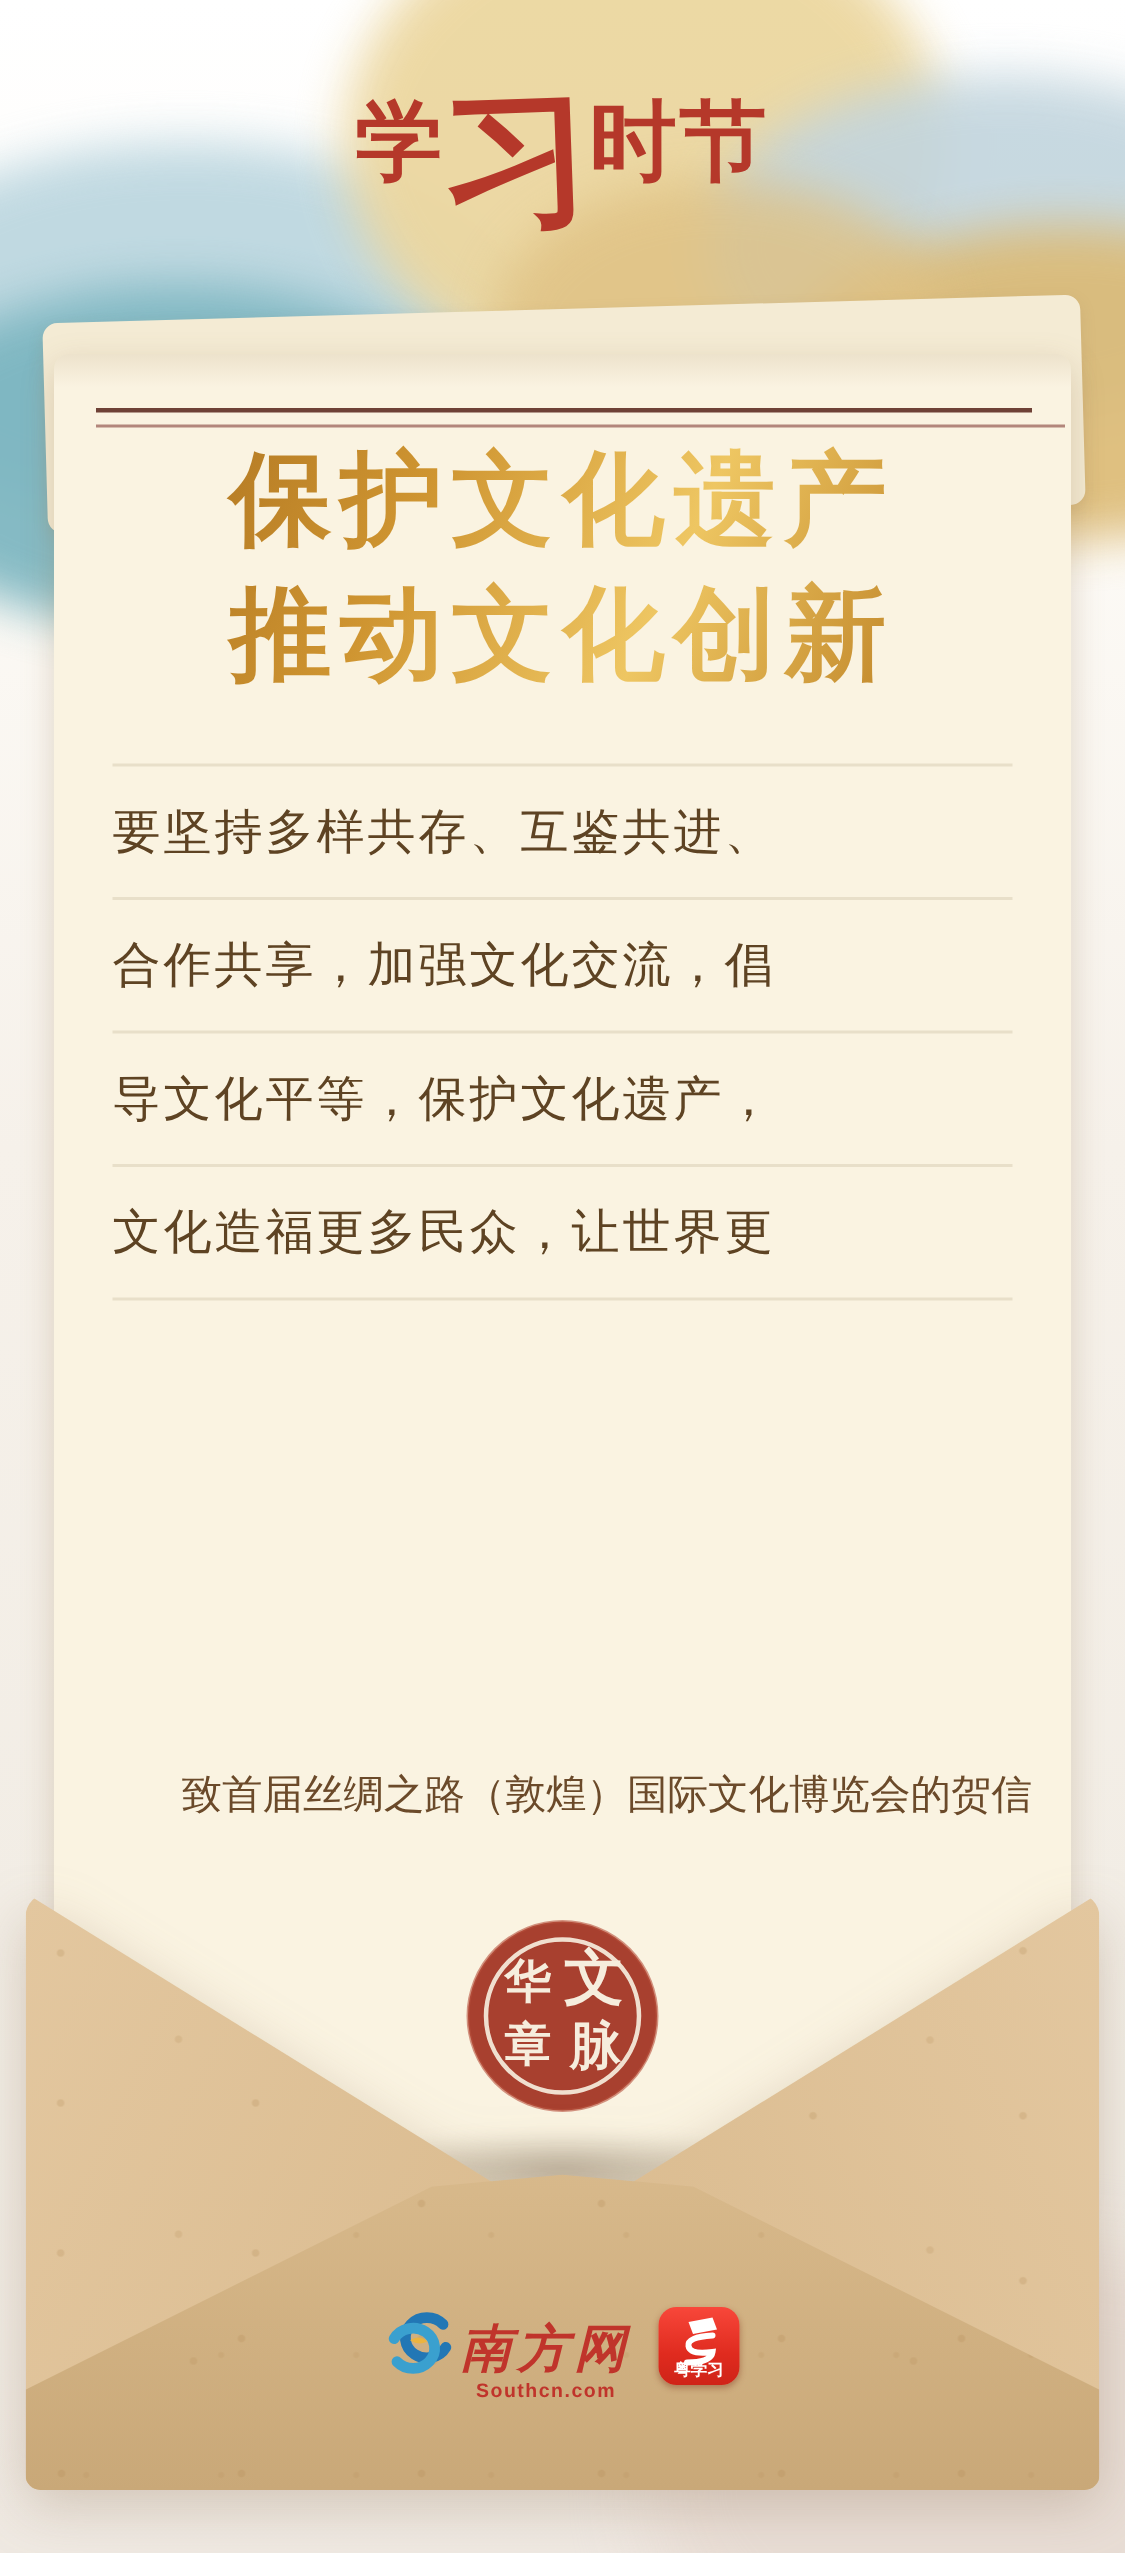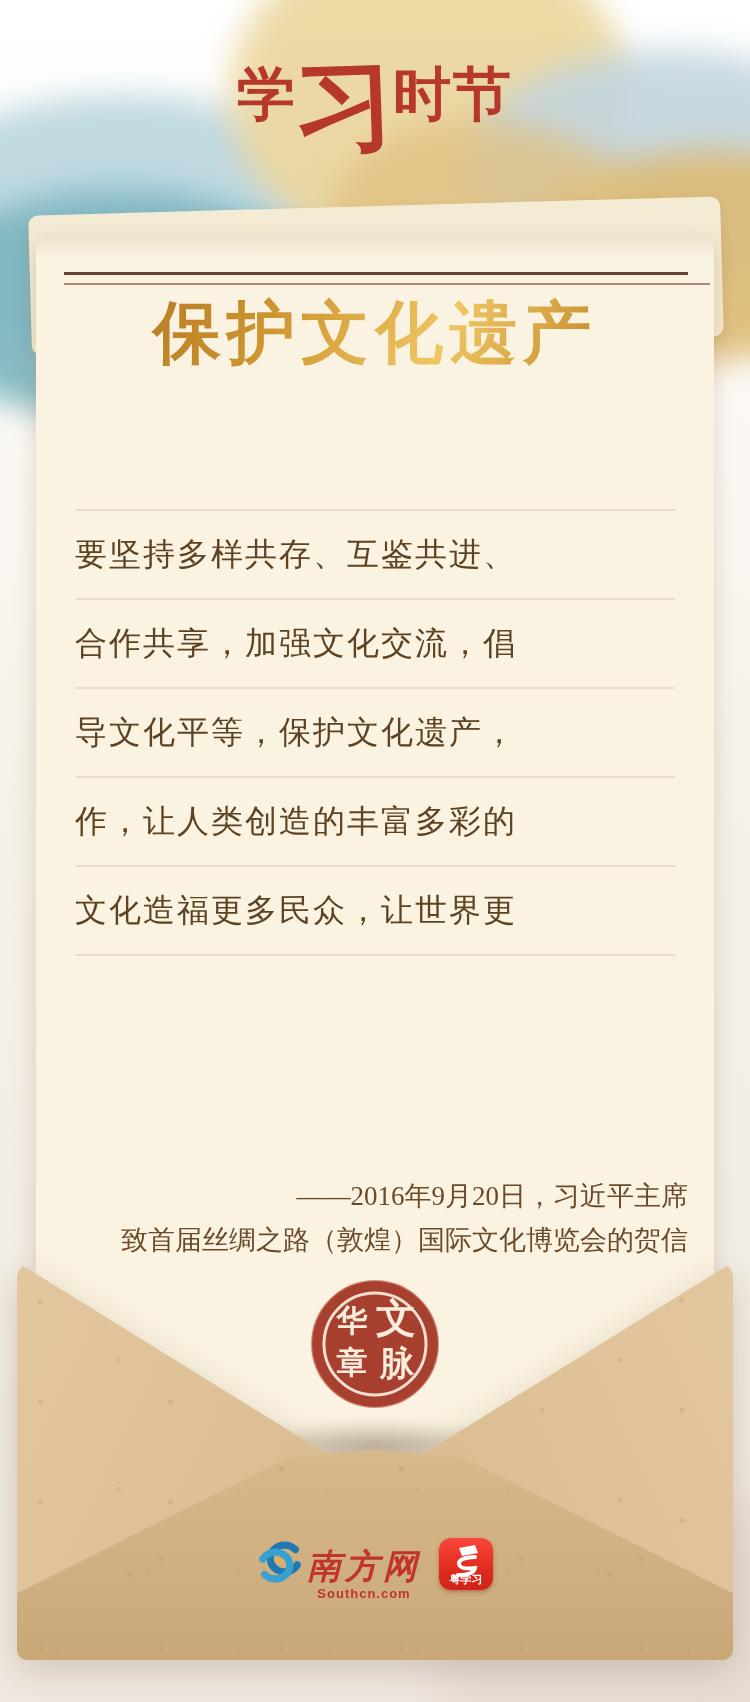--- a/index.html
+++ b/index.html
@@ -108,32 +108,31 @@
     <span class="zi">学</span><span class="xi">习</span><span class="zi">时</span><span class="zi">节</span>
   </div>
 
   <div class="back-sheet"></div>
   <div class="letter">
     <div class="rule-dark"></div>
     <div class="rule-light"></div>
 
     <div class="title">
       <div>保护文化遗产</div>
+      <div>推动文化创新</div>
     </div>
 
     <div class="quote">
       <div class="quote-row">要坚持多样共存、互鉴共进、</div>
       <div class="quote-row">合作共享，加强文化交流，倡</div>
       <div class="quote-row">导文化平等，保护文化遗产，</div>
-      <div class="quote-row">作，让人类创造的丰富多彩的</div>
       <div class="quote-row">文化造福更多民众，让世界更</div>
     </div>
 
     <div class="attribution">
-      <div>——2016年9月20日，习近平主席</div>
       <div>致首届丝绸之路（敦煌）国际文化博览会的贺信</div>
     </div>
 
     <div class="seal">
       <svg width="130" height="130" viewBox="0 0 130 130">
         <circle cx="65" cy="65" r="63" fill="#a8402f"></circle>
         <circle cx="65" cy="65" r="51" fill="none" stroke="#f6eddd" stroke-width="3" opacity="0.92"></circle>
         <circle cx="65" cy="65" r="63" fill="none" stroke="#b8503c" stroke-width="2" opacity="0.6"></circle>
         <text x="86" y="53" text-anchor="middle" class="seal-char" font-size="40">文</text>
         <text x="87" y="96" text-anchor="middle" class="seal-char" font-size="34">脉</text>

